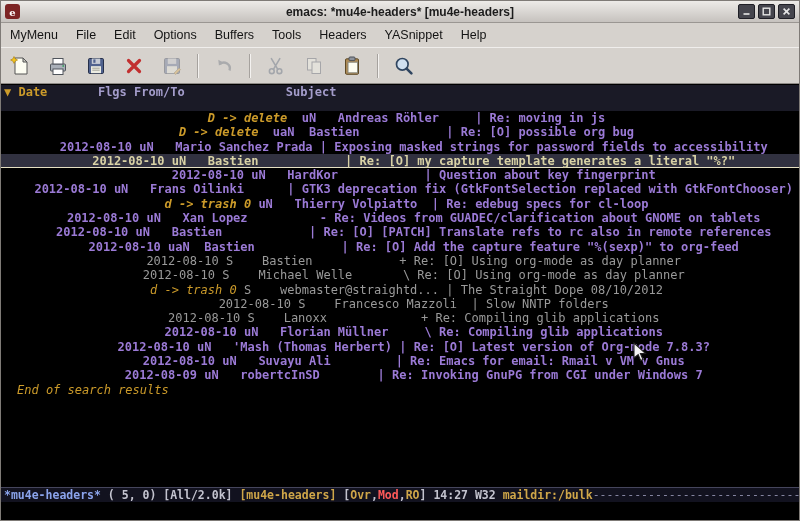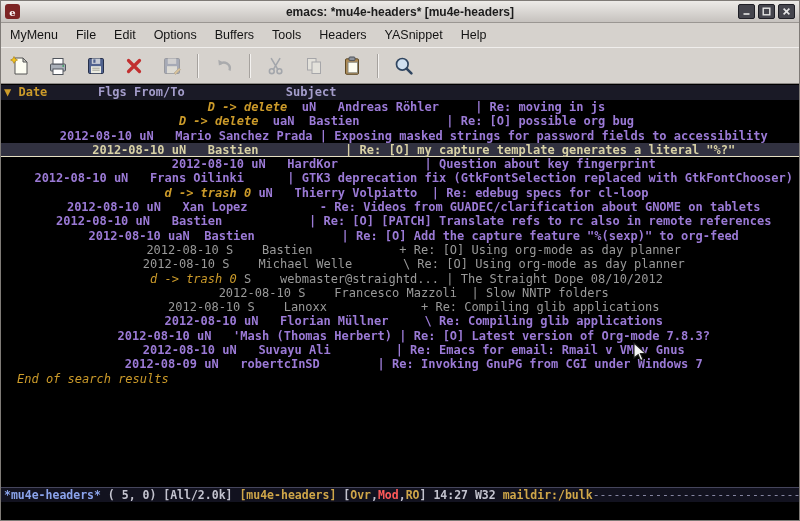--- a/index.html
+++ b/index.html
@@ -47,21 +47,21 @@
   .tb-btn { width:26px; height:26px; display:flex; align-items:center; justify-content:center; border-radius:3px; }
   .tb-btn.disabled { opacity:0.35; }
   .tb-sep { width:2px; height:24px; border-left:1px solid #a6a29e; border-right:1px solid #f4f2f0; }
   
   .buffer {
     flex:1; background:var(--buffer-bg); overflow:hidden; position:relative;
     font-family:"DejaVu Sans Mono", monospace; font-size:12px; line-height:14.3px;
     padding-top:1px;
   }
   .header-line {
-    background:var(--header-bg); height:15px; line-height:15px;
+    background:var(--header-bg); height:26px; line-height:15px;
     white-space:pre; font-weight:bold; padding-left:3px;
   }
   .hdr-date { color:var(--marked); }
   .hdr-col  { color:var(--header-fg); }
   .row { white-space:pre; height:14.3px; padding-left:13px;text-align:center; }
   .unread { color:var(--unread); font-weight:bold; }
   .read   { color:var(--read); font-weight:normal; }
   .row span.mk { color:var(--marked); font-style:italic; }
   .row.hl { background:var(--highlight-bg); border-bottom:1px solid var(--highlight-underline); }
   .row.hl span { color:var(--highlight-fg); }

